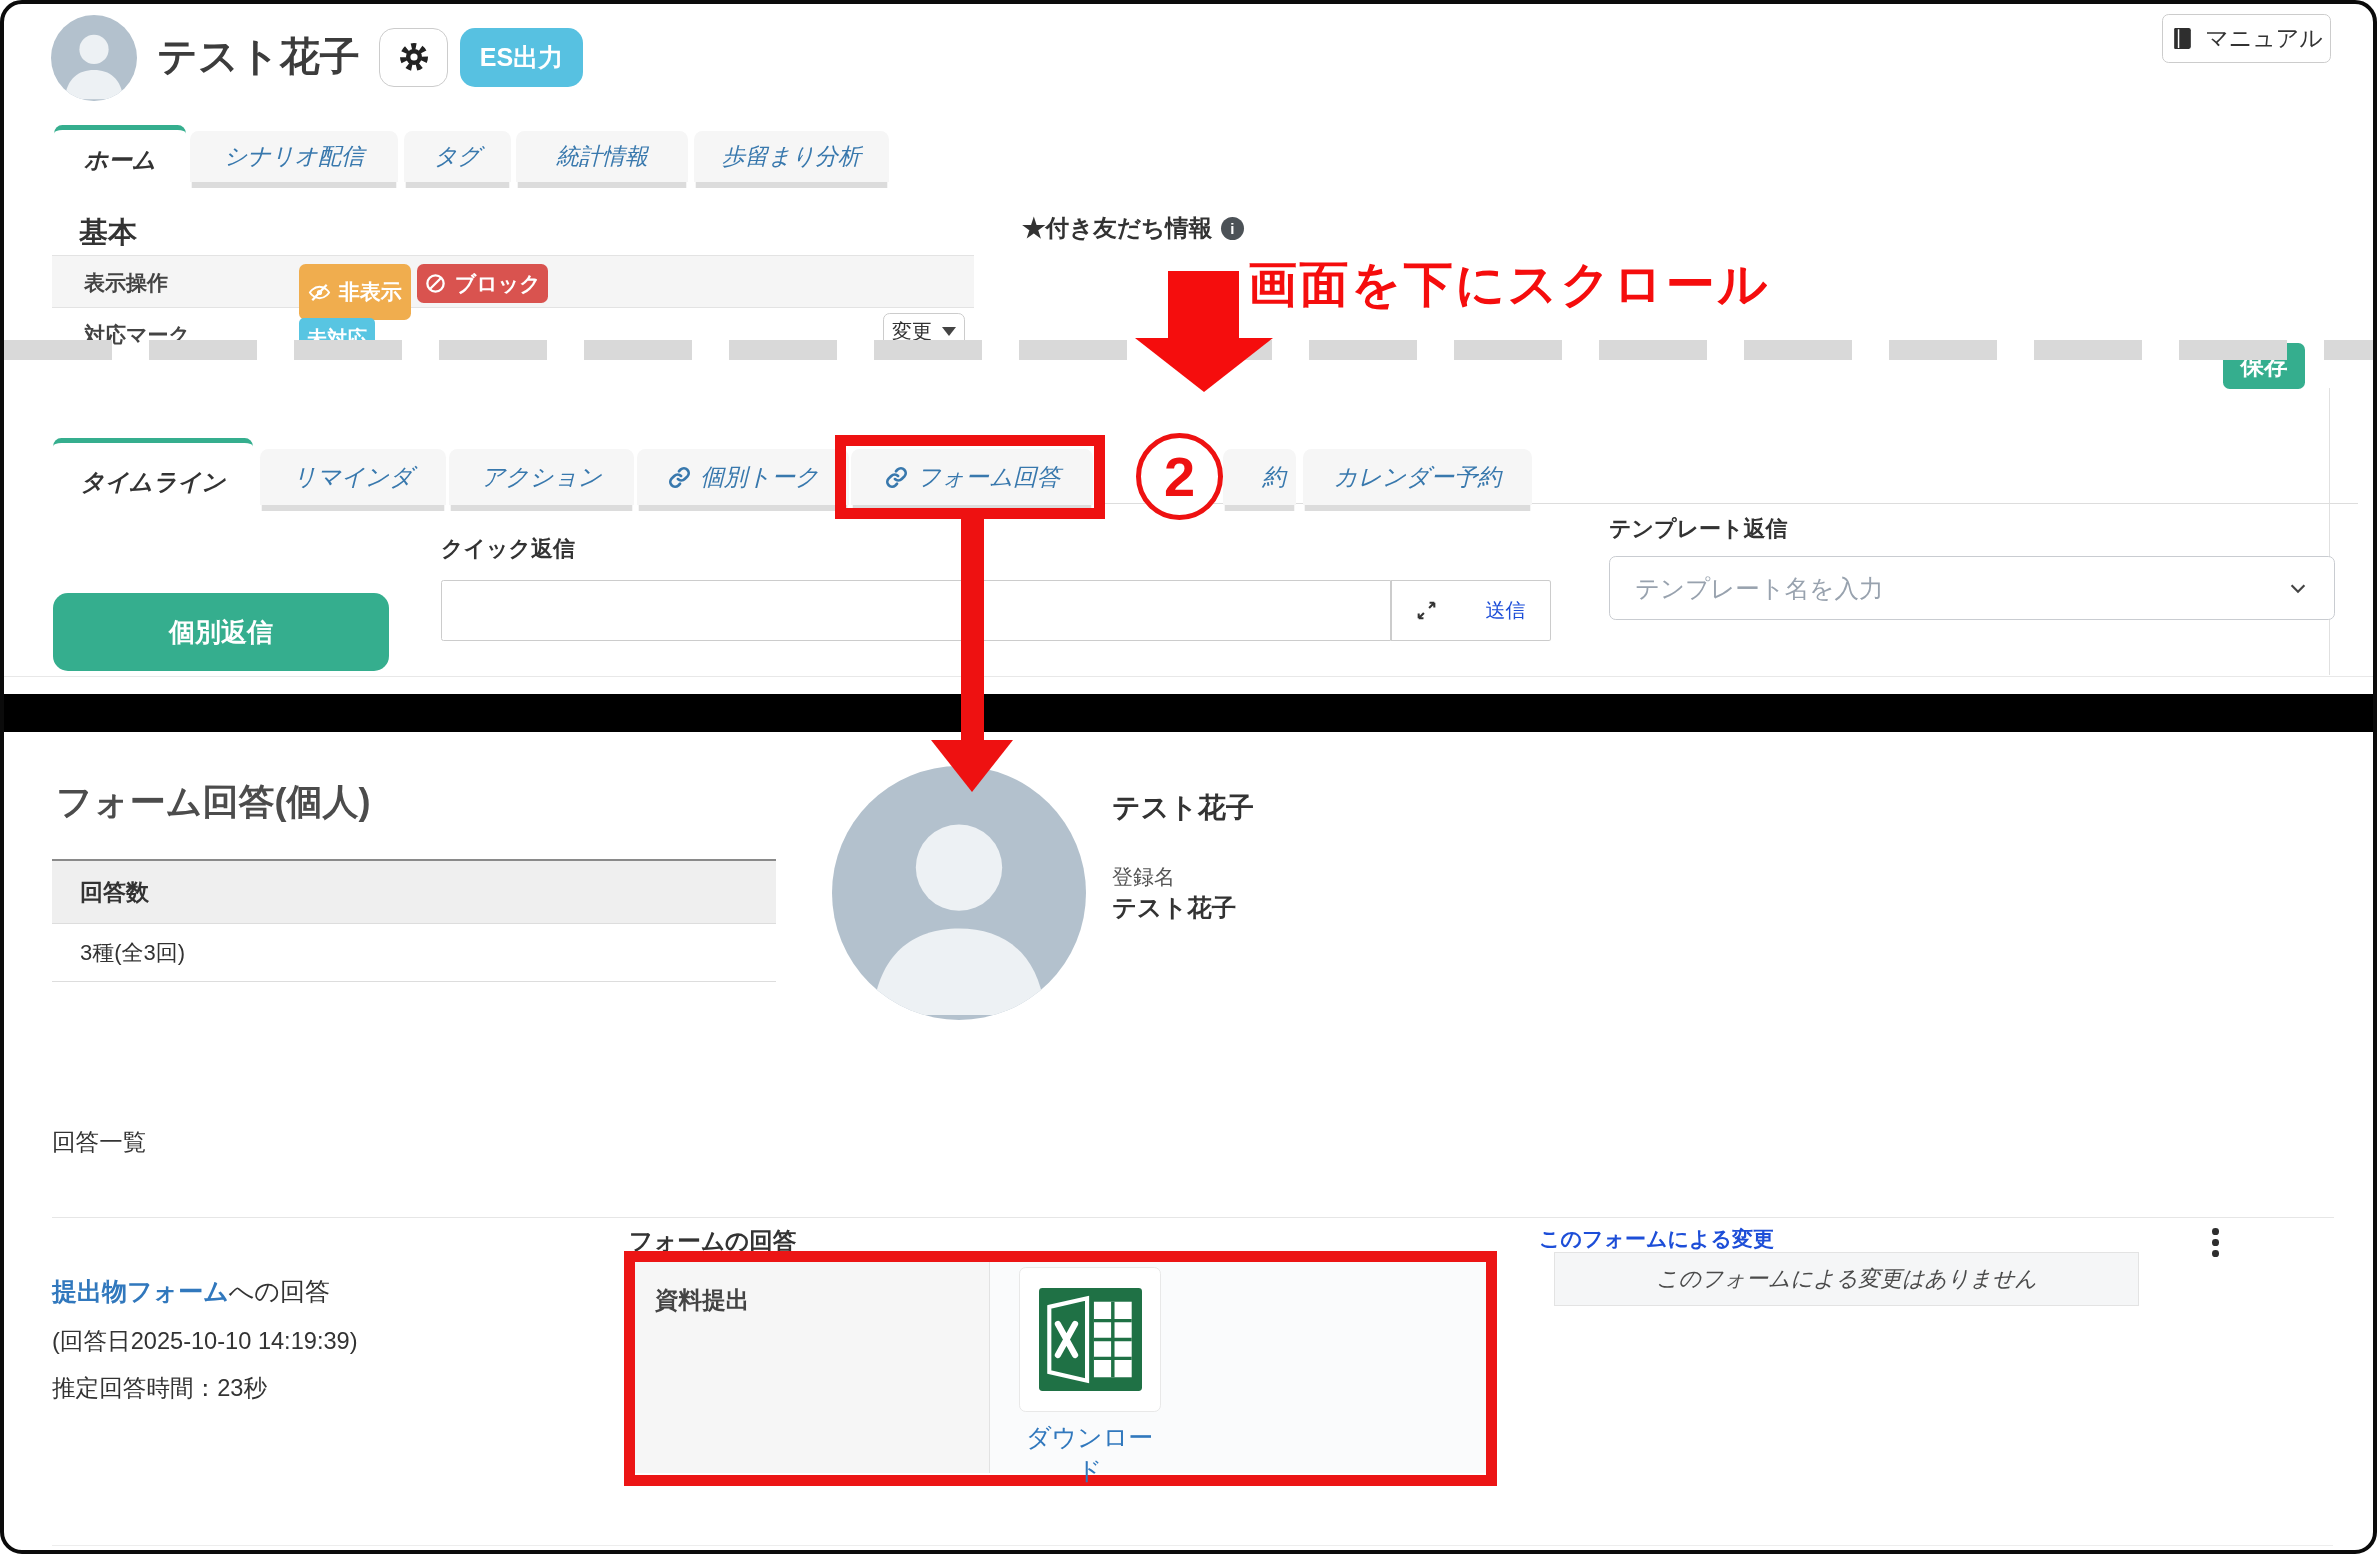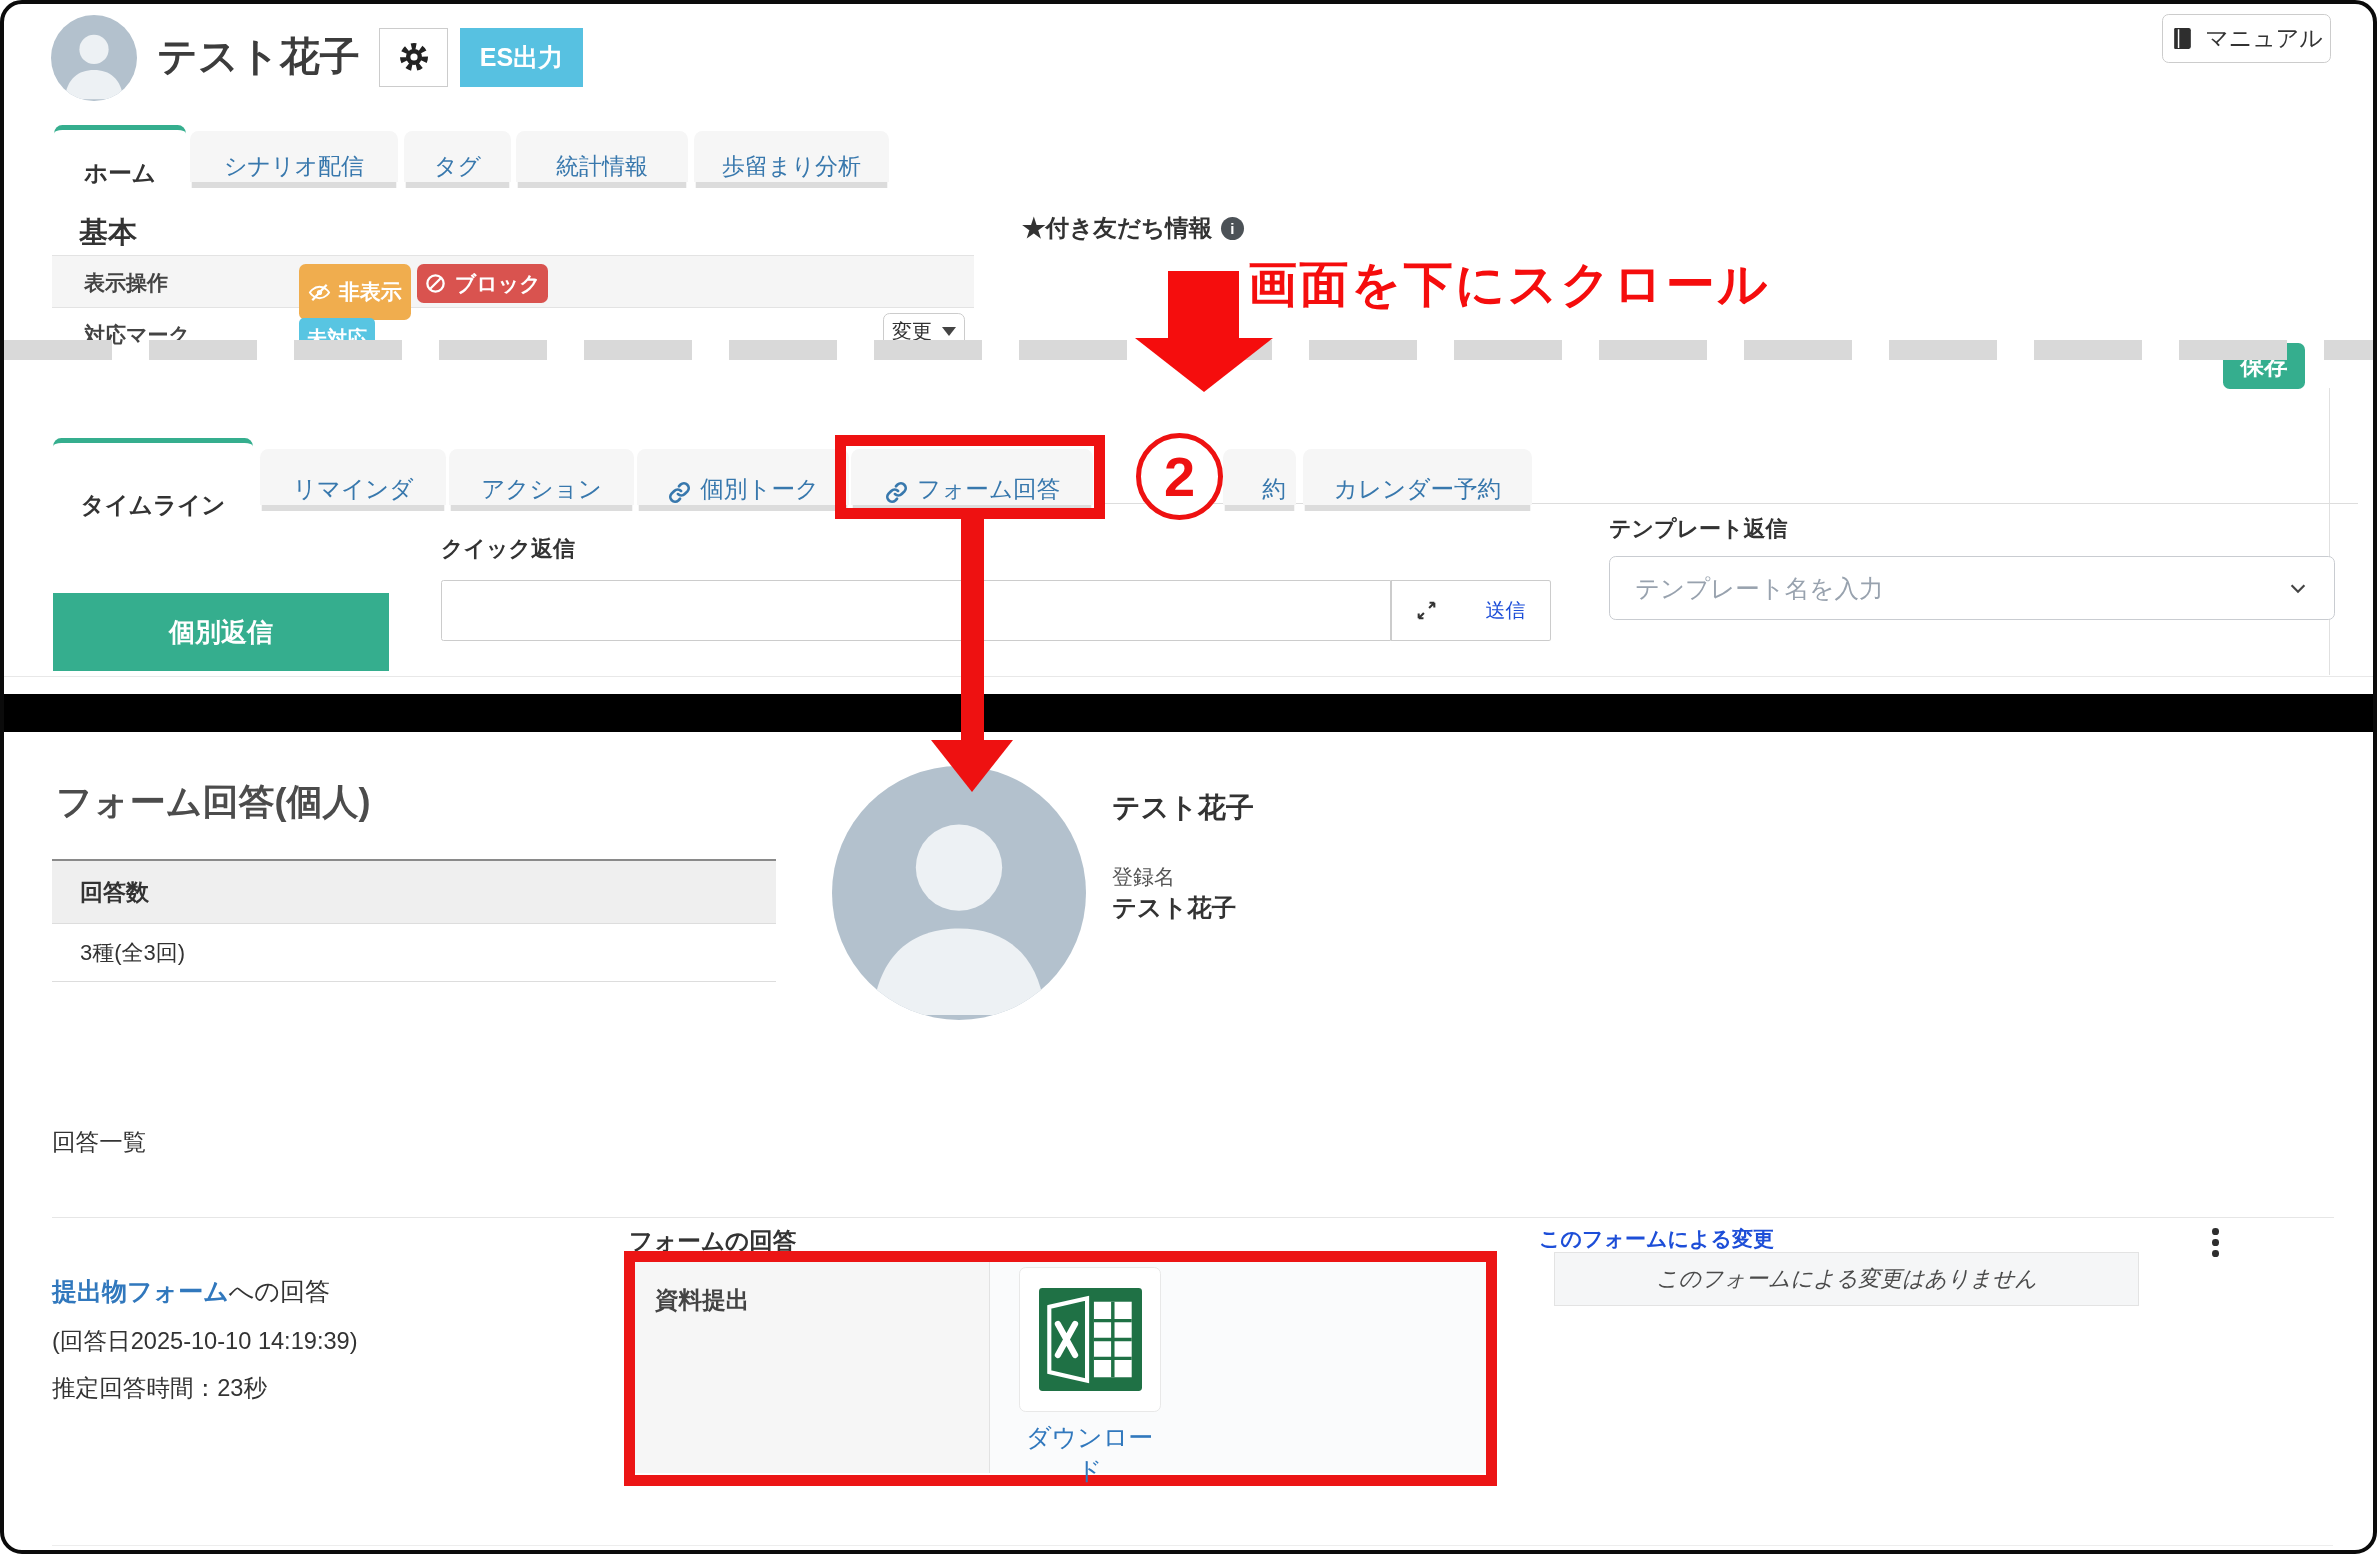--- a/index.html
+++ b/index.html
@@ -3,25 +3,25 @@
 <meta charset="utf-8">
 <style>
   html,body{margin:0;padding:0;background:#ffffff;}
   body{font-family:"Liberation Sans", sans-serif; color:#333;}
   #screen{position:relative;width:2377px;height:1554px;background:#fff;border:4.2px solid #0b0b0b;
           border-radius:22px;overflow:hidden;box-sizing:border-box;}
   .abs{position:absolute;box-sizing:border-box;}
   .bold{font-weight:bold;}
   
   .avatar{border-radius:50%;background:#b3c1cd;overflow:hidden;}
-  .btn{display:flex;align-items:center;justify-content:center;border-radius:0;cursor:pointer;}
+  .btn{display:flex;align-items:center;justify-content:center;border-radius:15px;cursor:pointer;}
   .btn-outline{background:#fff;border:0.8px solid #ccc;color:#333;}
   
-  .tab{display:flex;align-items:flex-end;justify-content:center;border-radius:8.4px 8.4px 0 0;
-       font-size:23px;color:#3878ad;background:#f6f6f6;box-shadow:0 7.6px 0 -1.7px #dcdcdc;}
+  .tab{display:flex;align-items:center;justify-content:center;border-radius:8.4px 8.4px 0 0;
+       font-size:23px;color:#3878ad;background:#f6f6f6;box-shadow:0 7.6px 0 -1.7px #dcdcdc;font-style:italic;}
   .tab-active{background:#fff;color:#333;font-weight:bold;box-shadow:none;border-top:5.9px solid #35ae8e;z-index:3;}
   .linkicon{display:inline-block;width:25px;height:25px;margin-right:8.4px;flex:0 0 auto;}
   
   .rowband{background:#f5f5f5;border-top:0.8px solid #e3e3e3;border-bottom:0.8px solid #e3e3e3;}
   .pill{display:flex;align-items:center;justify-content:center;color:#fff;font-weight:bold;
         font-size:21px;border-radius:6.7px;gap:7.6px;}
   
   .tear{background:repeating-linear-gradient(90deg,#d9d9d9 0 108px,transparent 108px 145px);}
   
   .red{color:#f50d0d;}

